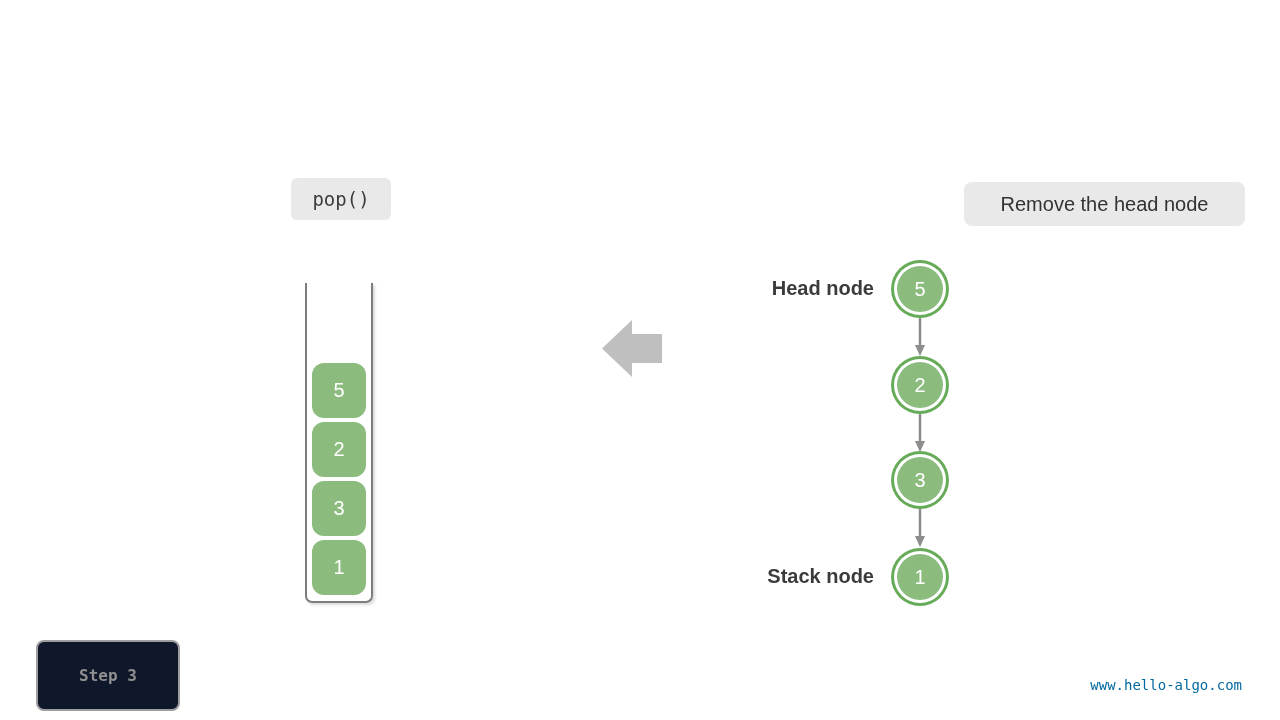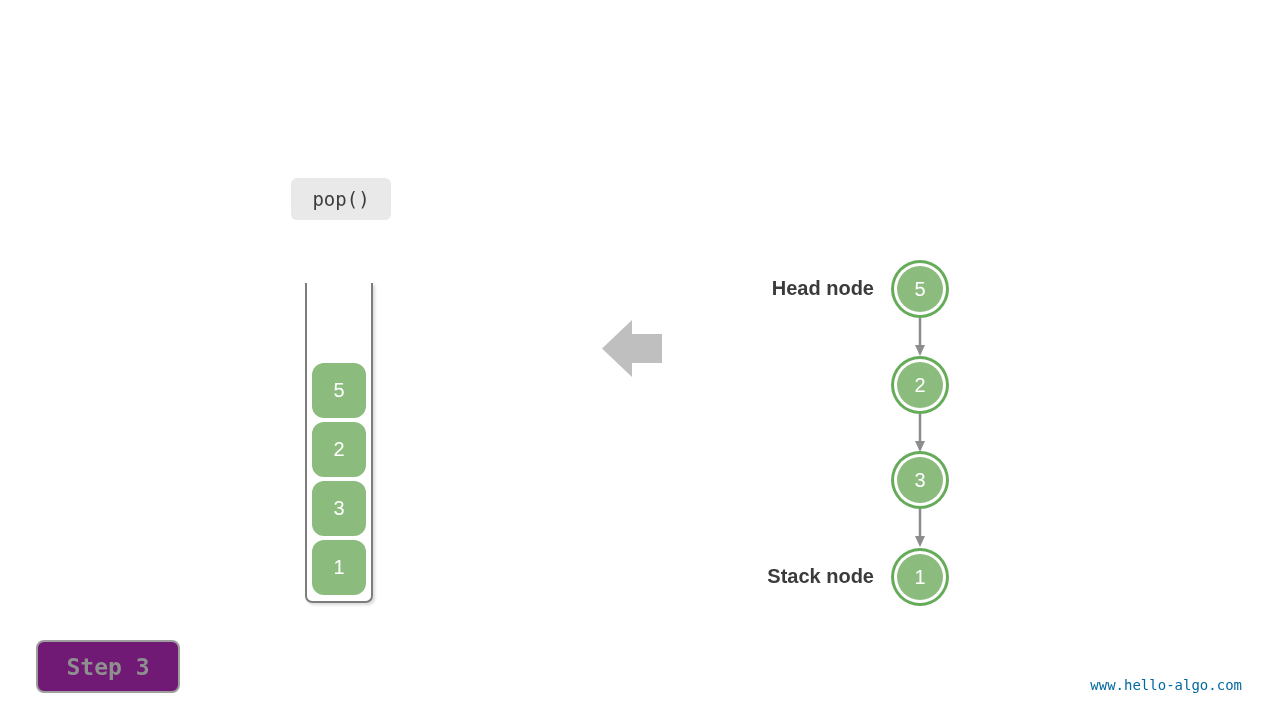--- a/index.html
+++ b/index.html
@@ -108,28 +108,28 @@
     color: #3b3b3b;
     white-space: nowrap;
   }
   .head-label { top: 277px; margin-left: 20px; }
   .tail-label { top: 565px; }
 
   
   .step-badge {
     position: absolute;
     left: 36px; top: 640px;
-    width: 144px; height: 53px;
-    background: #701a75;
+    width: 144px; height: 71px;
+    background: #0f172a;
     border: 2px solid #9e9e9e;
     border-radius: 8px;
     display: flex; align-items: center; justify-content: center;
     font-family: "DejaVu Sans Mono", monospace;
     font-weight: bold;
-    font-size: 23px;
+    font-size: 16px;
     color: #8f8f8f;
   }
 
   
   .watermark {
     position: absolute;
     right: 38px; top: 677px;
     font-family: "DejaVu Sans Mono", monospace;
     font-size: 14px;
     color: #0369a1;
@@ -137,20 +137,23 @@
 </style>
 </head>
 <body>
 
 <div class="canvas">
 
   <div class="op-badge">
     <span>pop()</span>
   </div>
 
+  <div class="action-badge">
+    <span>Remove the head node</span>
+  </div>
 
   <div class="stack-container">
     <div class="stack-item">
       <span>5</span>
     </div>
     <div class="stack-item">
       <span>2</span>
     </div>
     <div class="stack-item">
       <span>3</span>

